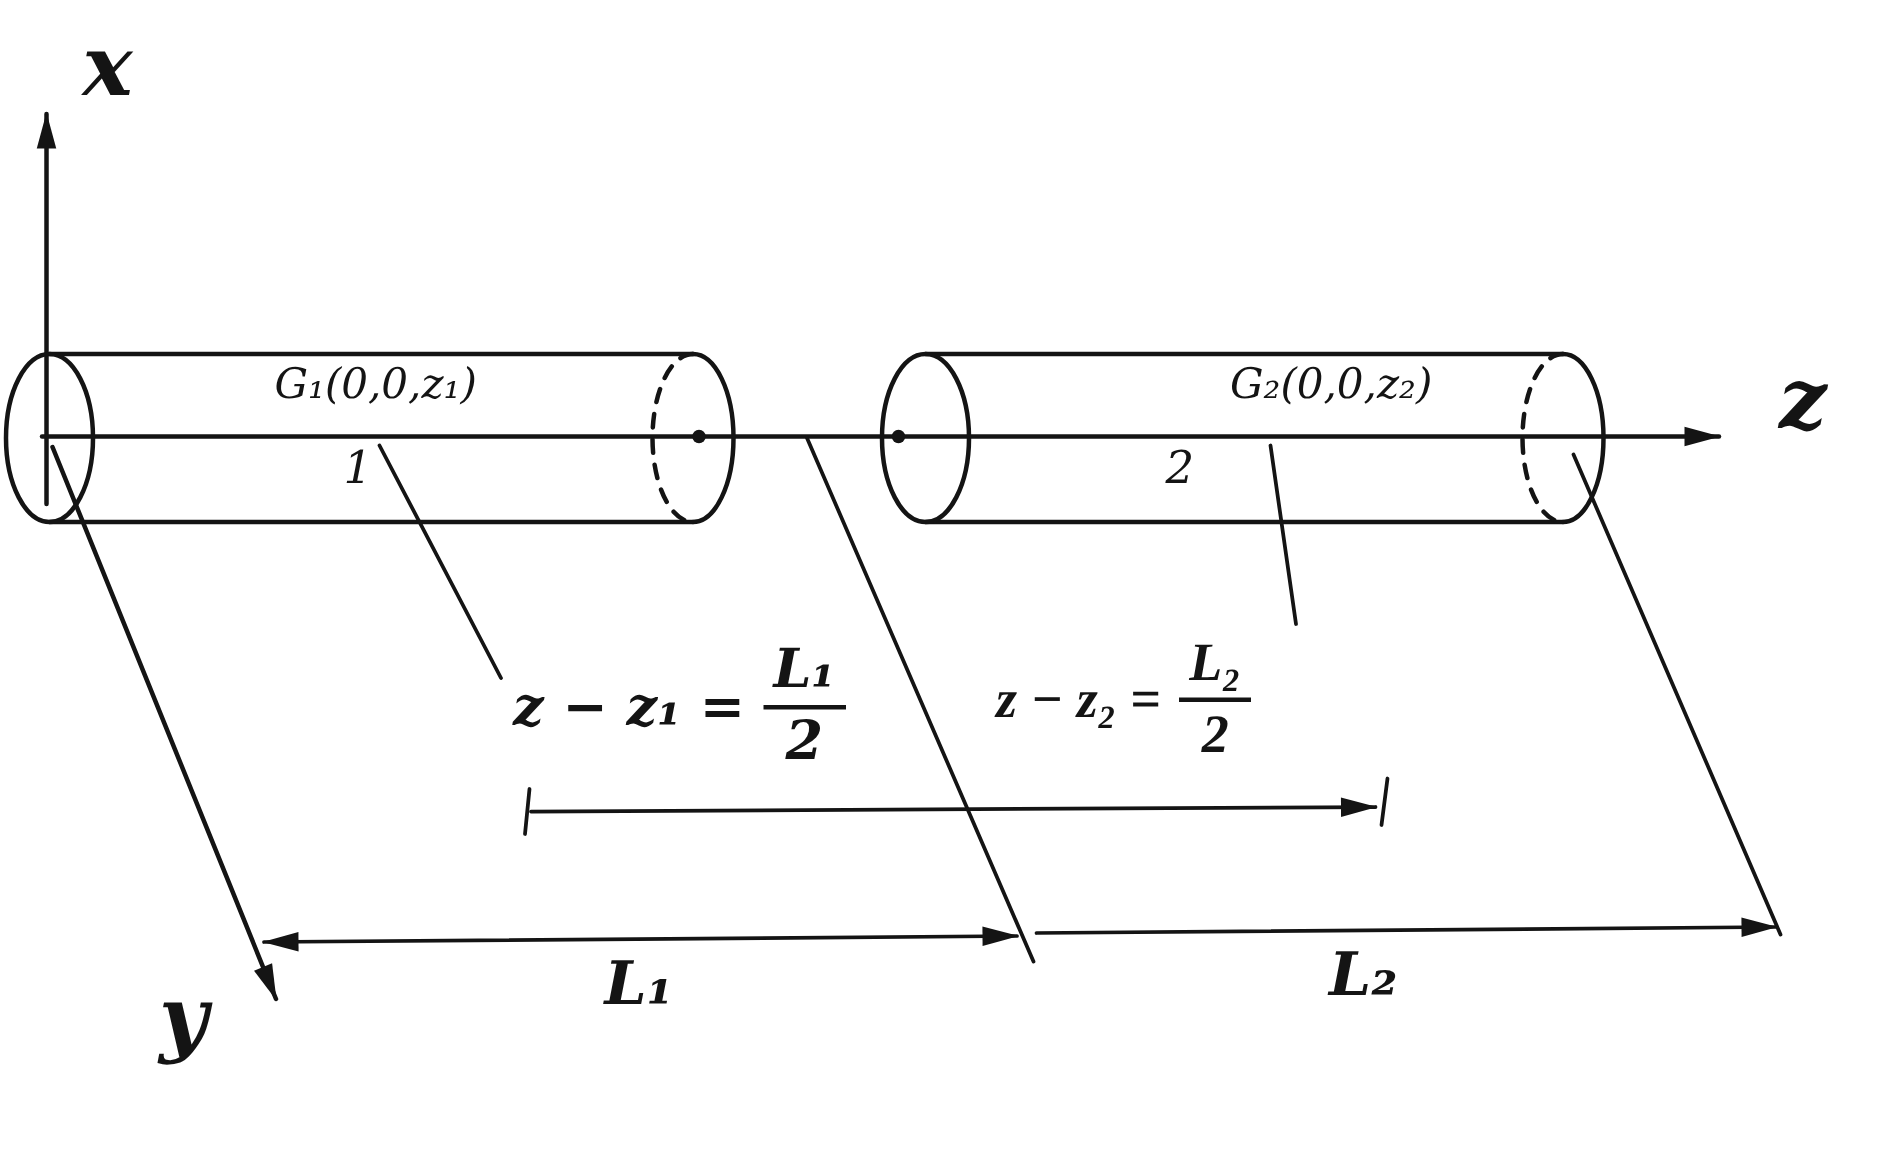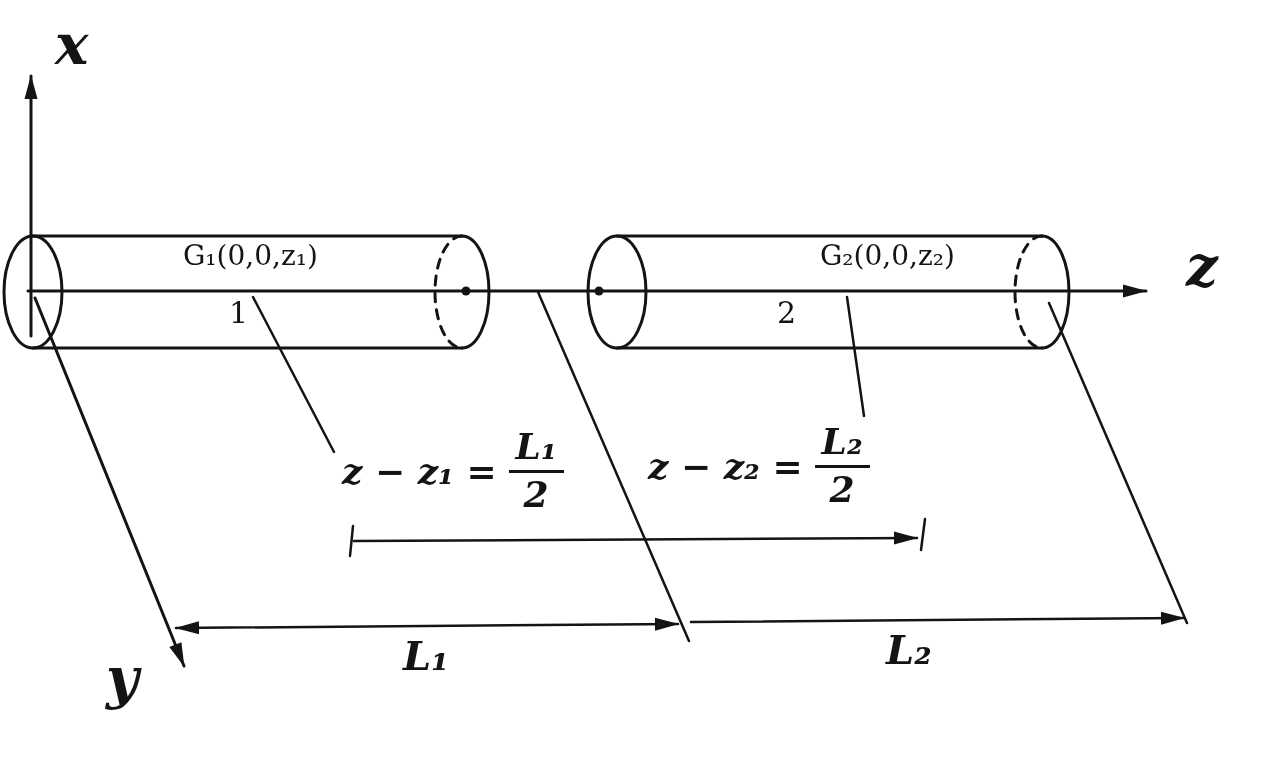--- a/index.html
+++ b/index.html
@@ -6,21 +6,21 @@
   .figure {
     position: relative;
     width: 1268px;
     height: 779px;
     background: #ffffff;
     color: #141414;
     font-family: "DejaVu Serif", serif;
     overflow: hidden;
   }
   .figure svg { position: absolute; left: 0; top: 0; }
-  .label { position: absolute; white-space: nowrap; }
+  .label { position: absolute; white-space: nowrap; font-style: italic; }
   .axis-label {
     font-size: 56px;
     font-style: italic;
     font-weight: 600;
     line-height: 1;
   }
   .point-label { font-size: 28px; line-height: 1; }
   .cyl-number { font-size: 30px; line-height: 1; }
   .equation {
     position: absolute;
@@ -117,21 +117,21 @@
   <div class="label cyl-number" style="left:777px; top:298px;">2</div>
 
   <div class="equation" style="left:342px; top:428px;">
     <span>z − z₁ =</span>
     <span class="fraction">
       <span class="num">L₁</span>
       <span class="den">2</span>
     </span>
   </div>
 
-  <div class="equation" style="left:648px; top:423px;">
+  <div class="equation" style="left:664px; top:423px;font-family:Liberation Serif, serif;">
     <span>z − z₂ =</span>
     <span class="fraction">
       <span class="num">L₂</span>
       <span class="den">2</span>
     </span>
   </div>
 
   <div class="label dim-label" style="left:403px; top:636px;">L₁</div>
   <div class="label dim-label" style="left:886px; top:630px;">L₂</div>
 

